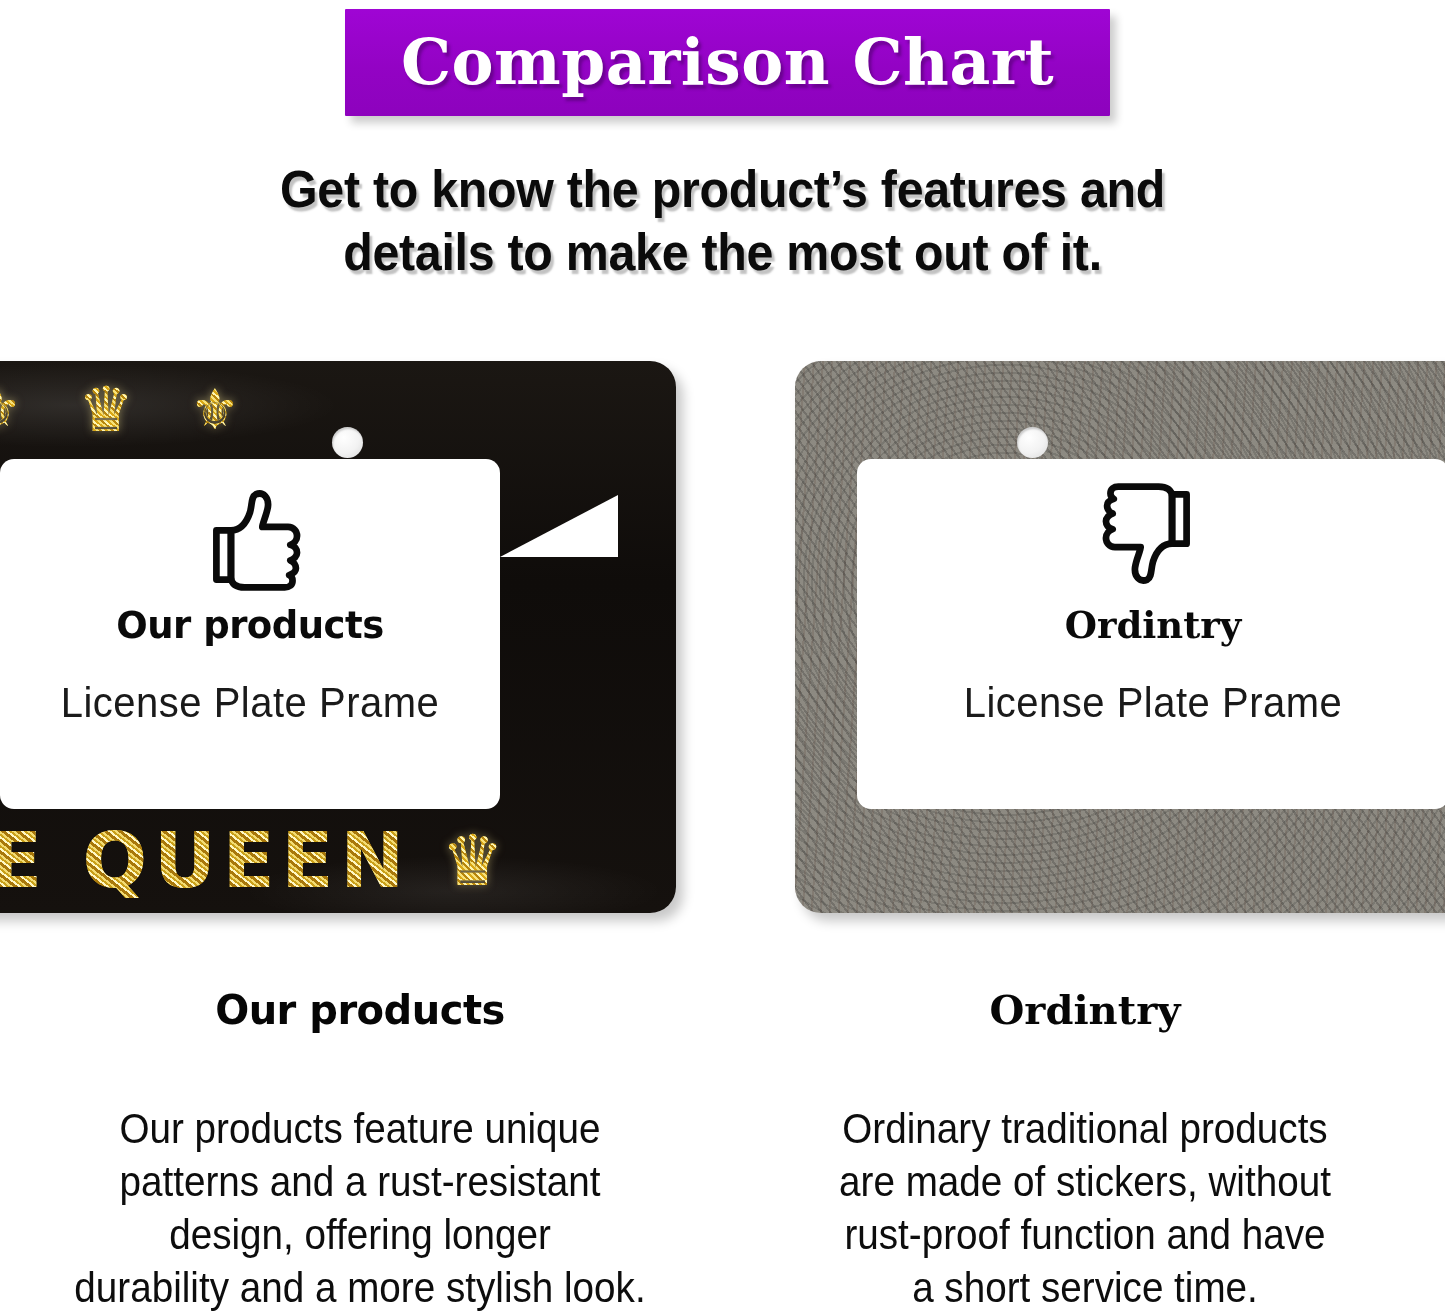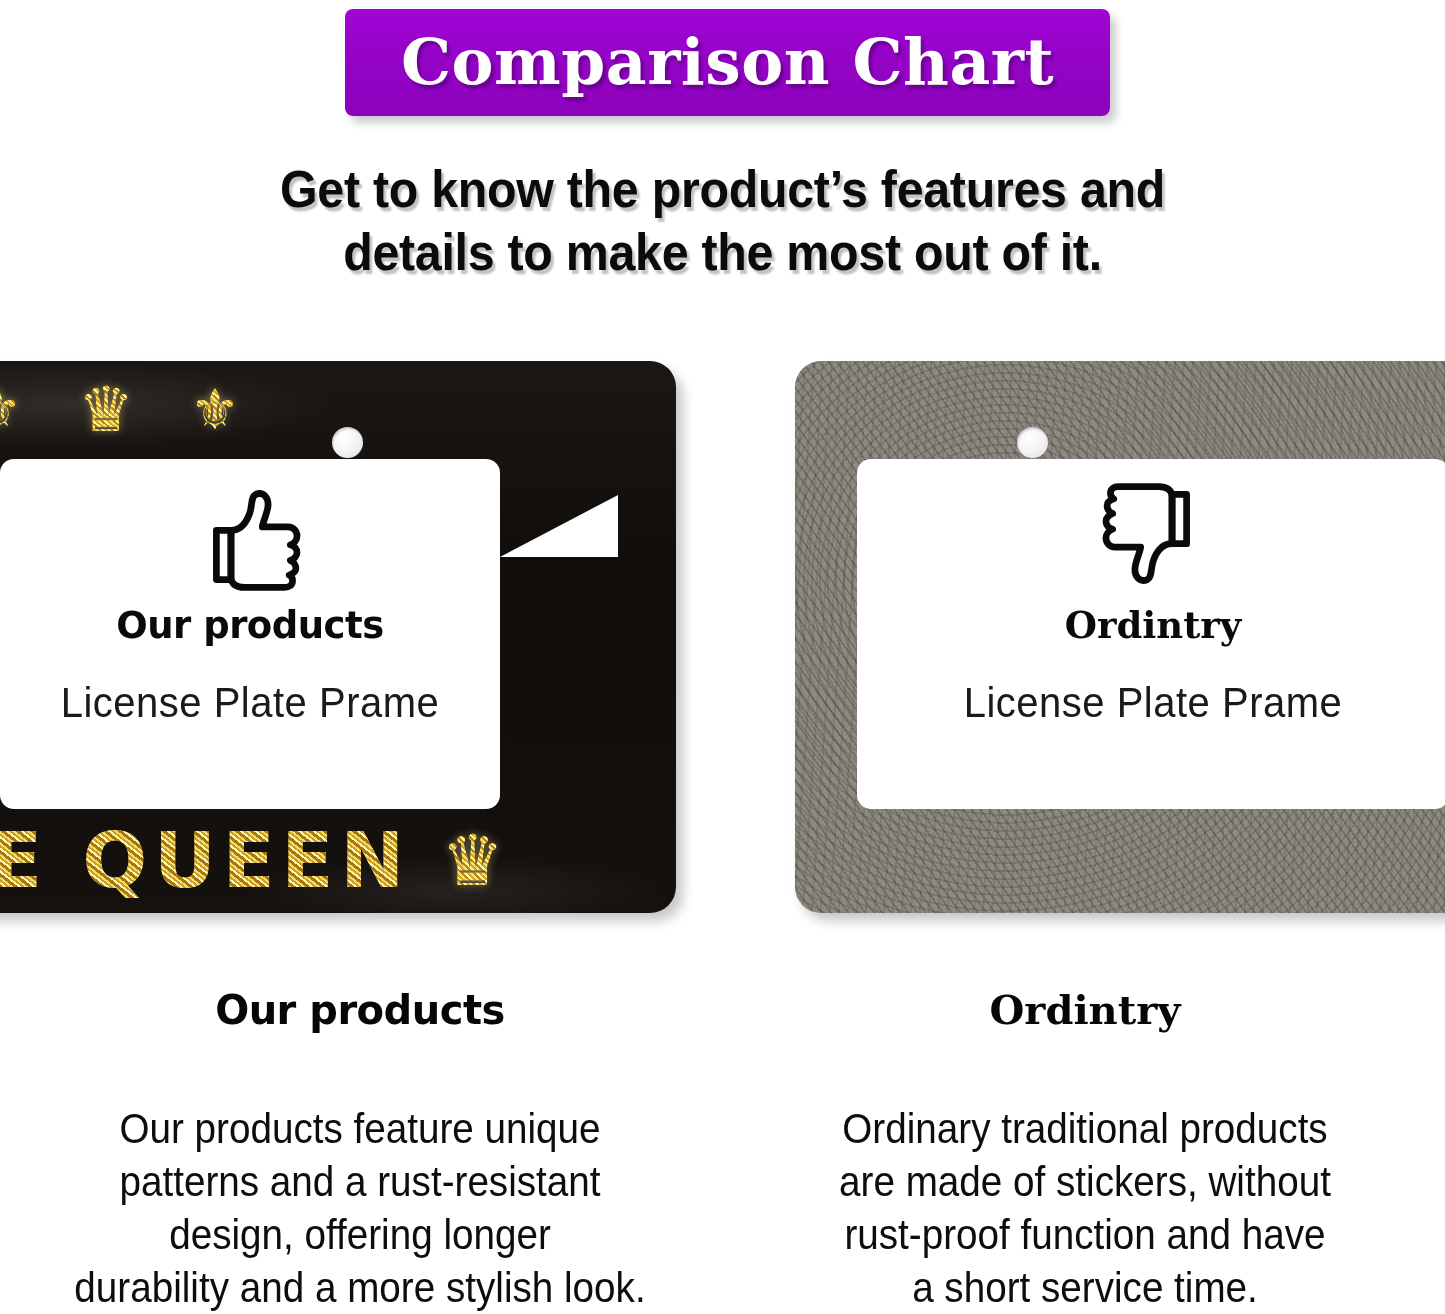--- a/index.html
+++ b/index.html
@@ -17,21 +17,21 @@
   }
 
   
   .title-banner {
     position: absolute;
     left: 345px;
     top: 9px;
     width: 765px;
     height: 107px;
     background: linear-gradient(180deg, #9f05d4 0%, #9303c4 55%, #8d02bd 100%);
-    border-radius: 8px;
+    border-radius: 1px;
     box-shadow: 6px 7px 9px rgba(0,0,0,0.20);
     display: flex;
     align-items: center;
     justify-content: center;
   }
   .title-banner-text {
     font-family: "DejaVu Serif", "Liberation Serif", serif;
     font-weight: bold;
     font-size: 63px;
     color: #ffffff;

